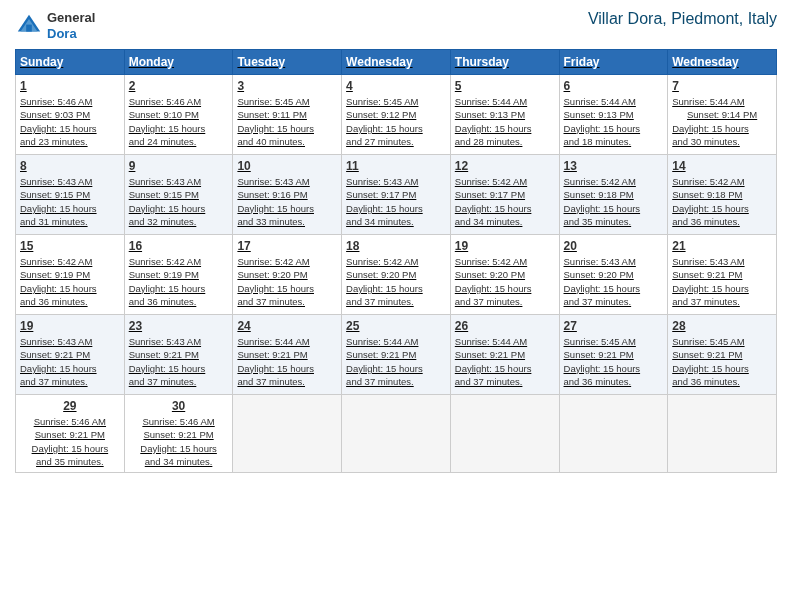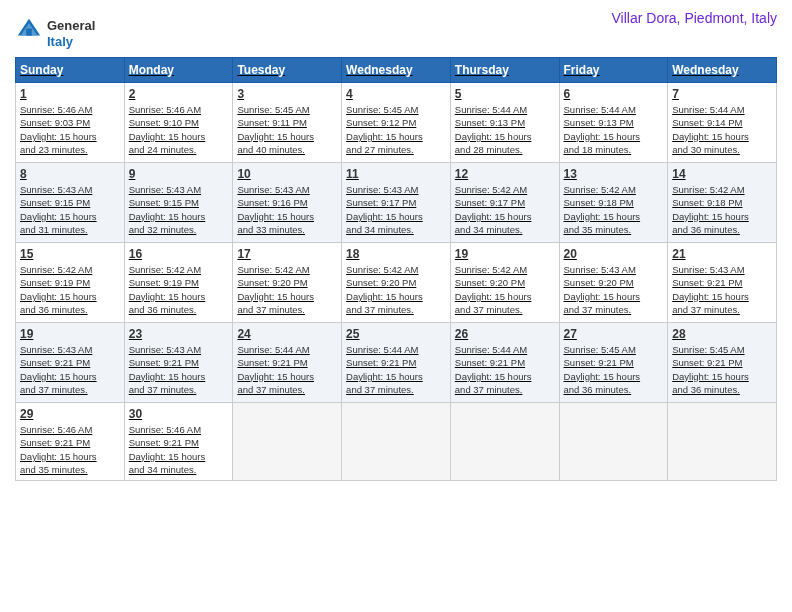--- a/index.html
+++ b/index.html
@@ -27,37 +27,37 @@
       align-items: center;
       gap: 4px;
     }
     .logo-text {
       display: flex;
       flex-direction: column;
       font-size: 13px;
       font-weight: bold;
       line-height: 1.2;
     }
-    .logo-general { color: #333; margin-top: 8px; }
+    .logo-general { color: #333; }
     .logo-blue { color: #1a6fba; }
     .logo-icon {
       width: 28px;
       height: 28px;
     }
     .title-block {
       text-align: right;
     }
     .month-title {
       font-size: 28px;
       font-weight: bold;
       color: #333;
     }
     .location {
-      font-size: 14px;
-      color: #6d28d9;
+      font-size: 16px;
+      color: #0c4a6e;
     }
     .calendar {
       width: 100%;
       border-collapse: collapse;
       table-layout: fixed;
       text-decoration: underline;
     }
     .calendar th {
       background: #2a6db5;
       color: #fff;
@@ -83,36 +83,37 @@
       font-size: 12px;
       font-weight: bold;
       display: block;
       margin-bottom: 2px;
     }
     .empty {
       background: #f5f5f5 !important;
     }
     .last-row td {
       height: 65px;
+      text-align: center;
     }
   </style>
 </head>
 <body>
 
 <div class="page">
   <div class="header">
     <div class="logo">
       <svg class="logo-icon" viewBox="0 0 40 40">
         <polygon points="20,4 36,28 4,28" fill="#1a6fba"></polygon>
         <polygon points="20,10 32,28 8,28" fill="#5599d0"></polygon>
         <rect x="16" y="18" width="8" height="10" fill="#1a6fba"></rect>
       </svg>
       <div class="logo-text">
         <span class="logo-general">General</span>
-        <span class="logo-blue">Italy</span>
+        <span class="logo-blue">Dora</span>
       </div>
     </div>
     <div class="title-block">
       <div class="location">Villar Dora, Piedmont, Italy</div>
     </div>
   </div>
 
   <table class="calendar">
     <thead>
       <tr>
@@ -165,21 +166,21 @@
           <td>
             <span class="day-num">6</span>
             <span style="display: block; line-height: 1.4;">Sunrise: 5:44 AM</span>
             <span style="display: block; line-height: 1.4;">Sunset: 9:13 PM</span>
             <span style="display: block; line-height: 1.4;">Daylight: 15 hours</span>
             <span style="display: block; line-height: 1.4;">and 18 minutes.</span>
           </td>
           <td>
             <span class="day-num">7</span>
             <span style="display: block; line-height: 1.4;">Sunrise: 5:44 AM</span>
-            <span style="display: block; line-height: 1.4;">Sunset: 9:14 PM</span>
+            <span style="display: block; line-height: 1.4; text-align: center;">Sunset: 9:14 PM</span>
             <span style="display: block; line-height: 1.4;">Daylight: 15 hours</span>
             <span style="display: block; line-height: 1.4;">and 30 minutes.</span>
           </td>
         </tr>
         <tr>
           <td>
             <span class="day-num">8</span>
             <span style="display: block; line-height: 1.4;">Sunrise: 5:43 AM</span>
             <span style="display: block; line-height: 1.4;">Sunset: 9:15 PM</span>
             <span style="display: block; line-height: 1.4;">Daylight: 15 hours</span>

